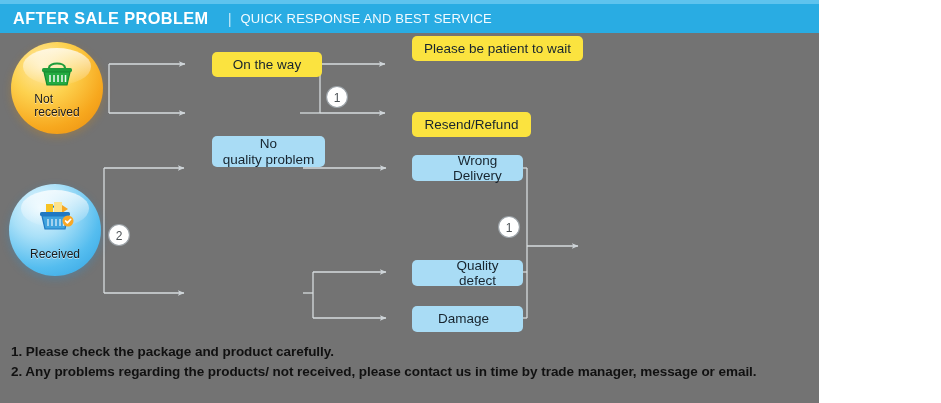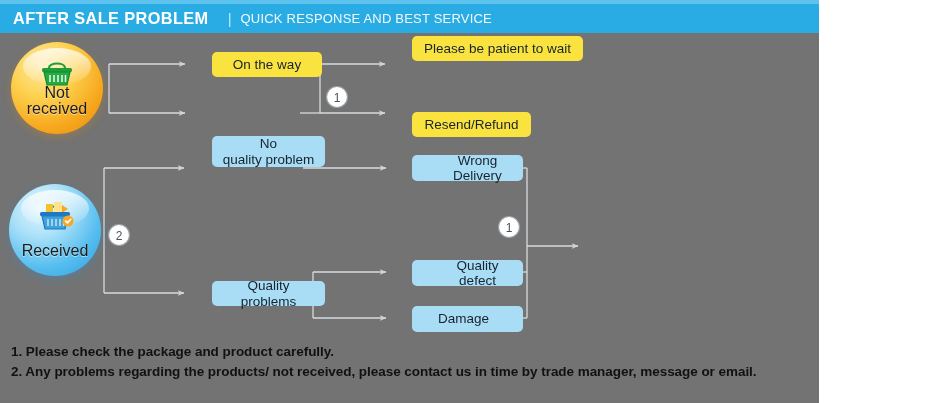--- a/index.html
+++ b/index.html
@@ -94,23 +94,22 @@
     position: absolute;
     left: 13%; top: 7%;
     width: 74%; height: 40%;
     border-radius: 50%;
     background: linear-gradient(to bottom, rgba(255,255,255,0.78), rgba(255,255,255,0.06));
     pointer-events: none;
   }
   .badge-label {
     position: relative;
     z-index: 3;
-    text-align: center;
     line-height: 1.04;
-    font-size: 16px;
+    font-size: 12px;
     color: #1b1b1b;
     font-family: "Liberation Sans", sans-serif;
     text-shadow: 0 1px 0 rgba(255,255,255,0.55);
   }
   .badge-icon {
     position: absolute;
     left: 50%;
     top: 15px;
     transform: translateX(-50%);
     z-index: 2;
@@ -268,21 +267,20 @@
   <div class="node yellow" style="left:190px; top:52px; width:110px; height:25px;">On the way</div>
 
 
   <div class="node yellow" style="left:390px; top:36px; width:171px; height:25px;">Please be patient to wait</div>
 
   <div class="node yellow" style="left:390px; top:112px; width:119px; height:25px;">Resend/Refund</div>
 
   <div class="node blue" style="left:190px; top:136px; width:113px; height:31px; white-space:pre-line;">No
 quality problem</div>
 
-  <div class="node blue" style="left:190px; top:281px; width:113px; height:25px;">Quality problems</div>
 
   <div class="node blue left-align" style="left:390px; top:155px; width:111px; height:26px;">Wrong Delivery</div>
 
   <div class="node blue left-align" style="left:390px; top:260px; width:111px; height:26px;">Quality defect</div>
 
   <div class="node blue left-align" style="left:390px; top:306px; width:111px; height:26px;">Damage</div>
 
 
   <div class="notes">
     <div class="note-line">1. Please check the package and product carefully.</div>

